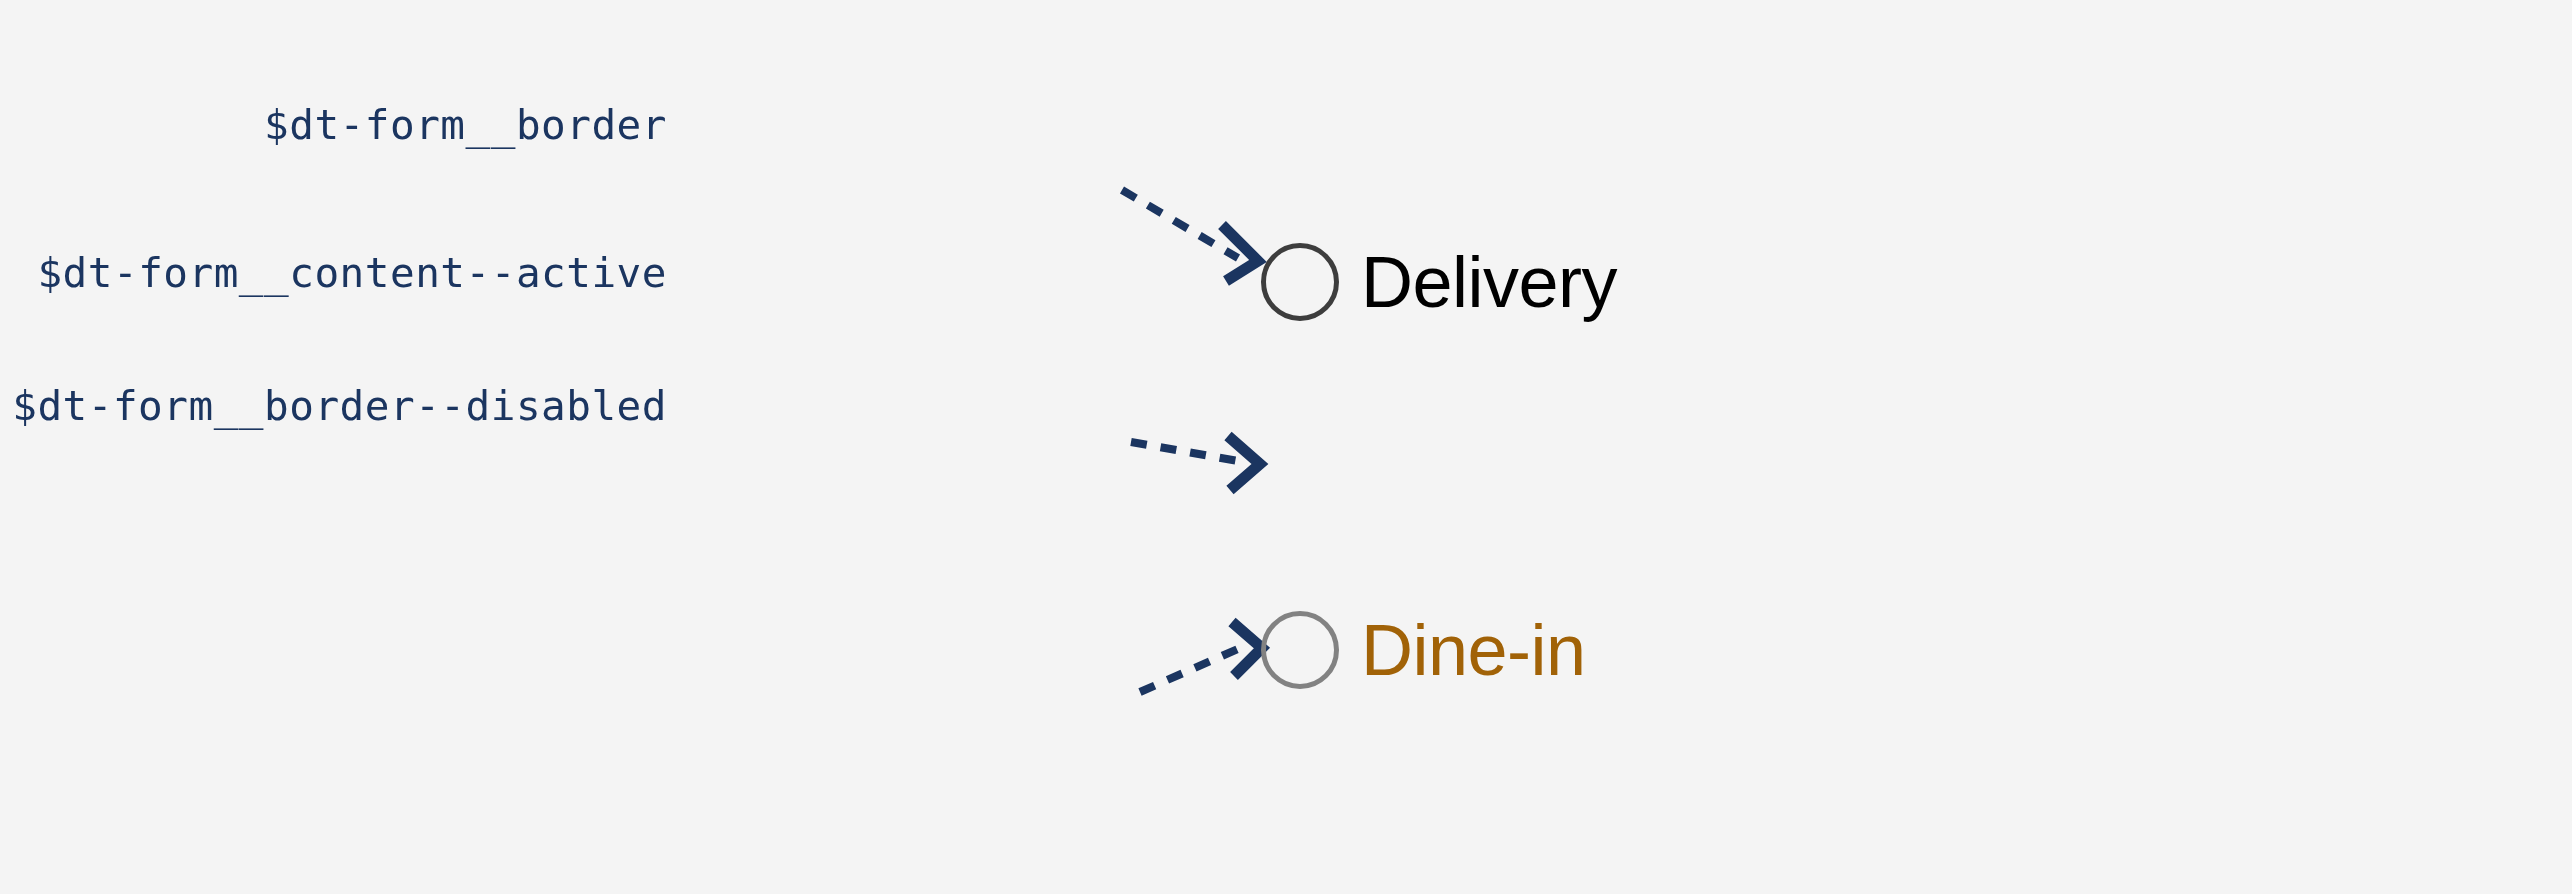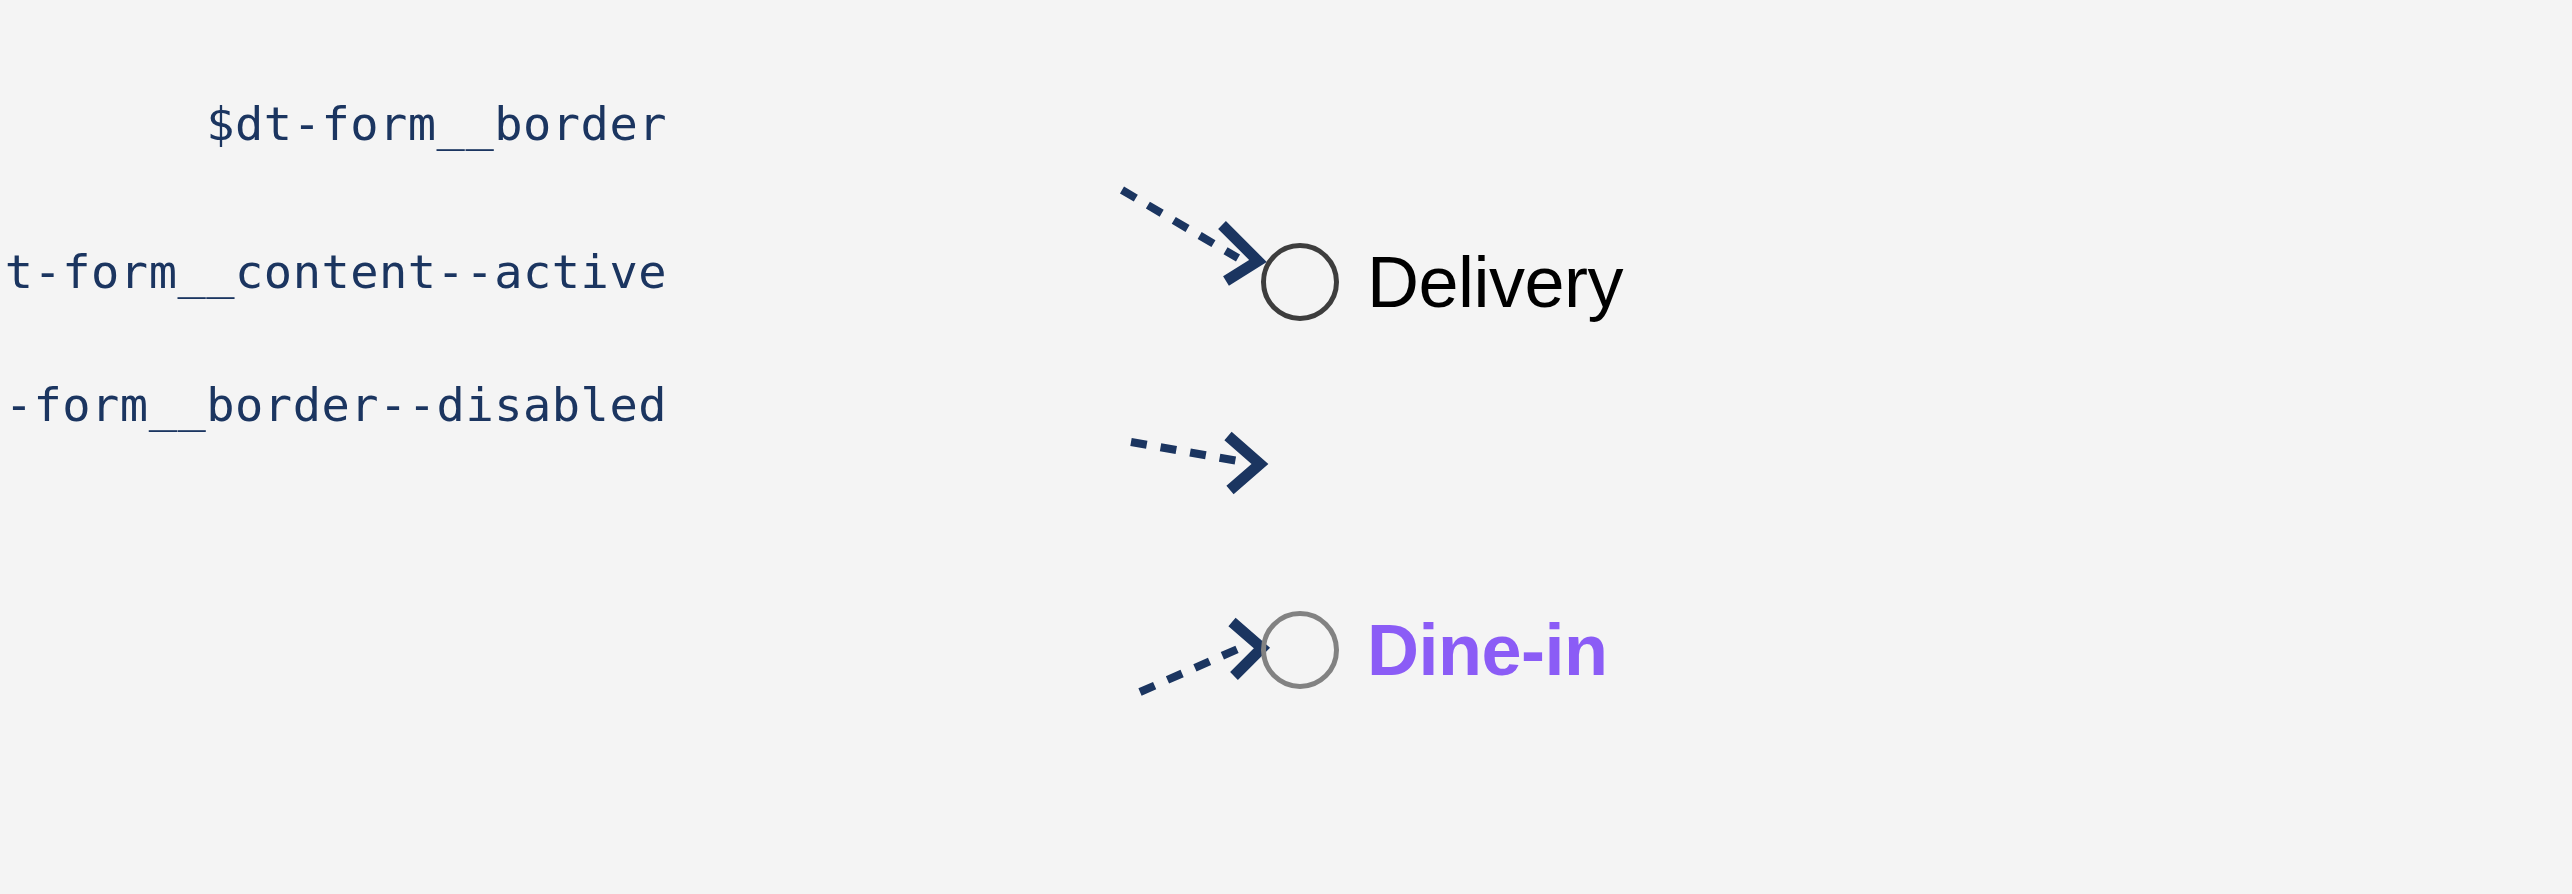--- a/index.html
+++ b/index.html
@@ -39,34 +39,34 @@
     font-size: 46px;
     letter-spacing: 1.2px;
     color: #1b3560;
     white-space: nowrap;
     text-align: right;
     
     font-stretch: normal;
   }
   .token-label .mono {
     font-family: "DejaVu Sans Mono", "Liberation Mono", monospace;
-    font-size: 47px;
+    font-size: 41px;
     letter-spacing: 0.5px;
   }
 
   #token-border      { right: 1905px; top: 96px;  }
   #token-active      { right: 1905px; top: 244px; }
   #token-disabled    { right: 1905px; top: 377px; }
 
   
   .radio-row {
     position: absolute;
     display: flex;
     align-items: center;
-    gap: 28px;
+    gap: 22px;
     left: 1261px;
   }
   #row-delivery { top: 243px; }
   #row-pickup   { top: 428px; }
   #row-dinein   { top: 611px; }
 
   .radio-mark {
     position: relative;
     width: 78px;
     height: 78px;
@@ -92,21 +92,21 @@
 
   .radio-text {
     font-family: "Liberation Sans", sans-serif;
     font-size: 72px;
     font-weight: 400;
     line-height: 1;
     white-space: nowrap;
     letter-spacing: -0.5px;
   }
   .radio-text.enabled  { color: #000000; }
-  .radio-text.muted    { color: #8b5cf6; font-weight: bold; }
+  .radio-text.muted    { color: #a16207; }
 </style>
 </head>
 <body>
 
 <div id="canvas">
 
   <svg id="arrow-layer" viewBox="0 0 2572 894" width="2572" height="894" xmlns="http://www.w3.org/2000/svg">
 
     <g>
       <path d="M 1122 190 L 1238 258" fill="none" stroke="#1b3560" stroke-width="8" stroke-linecap="butt" stroke-dasharray="16 14"></path>

